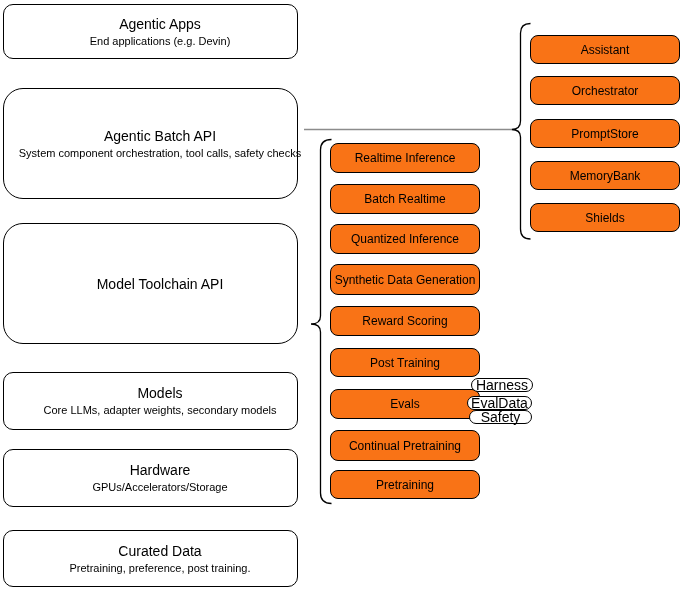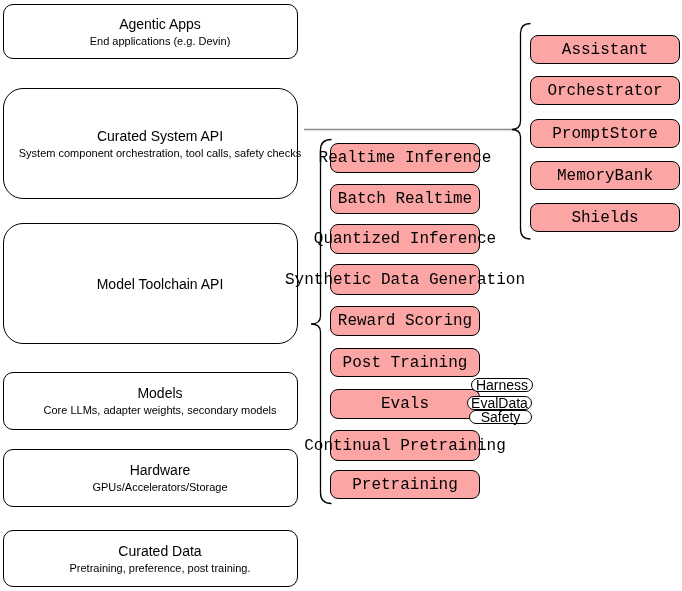--- a/index.html
+++ b/index.html
@@ -50,28 +50,27 @@
     line-height: 13px;
     white-space: nowrap;
   }
   
   .node {
     position: absolute;
     width: 150px;
     height: 30px;
     border: 1px solid #000000;
     border-radius: 8px;
-    background: #fca5a5;
+    background: #f97316;
     box-sizing: border-box;
     display: flex;
     align-items: center;
     justify-content: center;
-    font-size: 16px;
+    font-size: 12px;
     white-space: nowrap;
-    font-family: Liberation Mono, monospace;
   }
   .mid { left: 330px; }
   .right { left: 530px; height: 29px; }
   
   .pill {
     position: absolute;
     height: 14px;
     border: 1px solid #000000;
     border-radius: 7px;
     background: #ffffff;
@@ -95,21 +94,21 @@
     <path d="M 331.5 139.5 Q 320.5 139.5 320.5 150 L 320.5 316 Q 320.5 324 311 324 Q 320.5 324 320.5 332 L 320.5 493 Q 320.5 503.5 331.5 503.5" fill="none" stroke-width="1.3" stroke="#000000"></path>
     <path d="M 530.5 23.5 Q 520.5 23.5 520.5 33 L 520.5 121 Q 520.5 129.5 511.5 129.5 Q 520.5 129.5 520.5 137 L 520.5 229 Q 520.5 239 530.5 239" fill="none" stroke-width="1.3" stroke="#000000"></path>
   </svg>
 
   <div class="lbox" style="top:4px; height:55px; border-radius:10px;">
     <div class="ltitle">Agentic Apps</div>
     <div class="lsub">End applications (e.g. Devin)</div>
   </div>
 
   <div class="lbox" style="top:88px; height:111px; border-radius:20px;">
-    <div class="ltitle">Curated System API</div>
+    <div class="ltitle">Agentic Batch API</div>
     <div class="lsub">System component orchestration, tool calls, safety checks</div>
   </div>
 
   <div class="lbox" style="top:223px; height:121px; border-radius:20px;">
     <div class="ltitle">Model Toolchain API</div>
   </div>
 
   <div class="lbox" style="top:372px; height:58px; border-radius:10px;">
     <div class="ltitle">Models</div>
     <div class="lsub">Core LLMs, adapter weights, secondary models</div>

